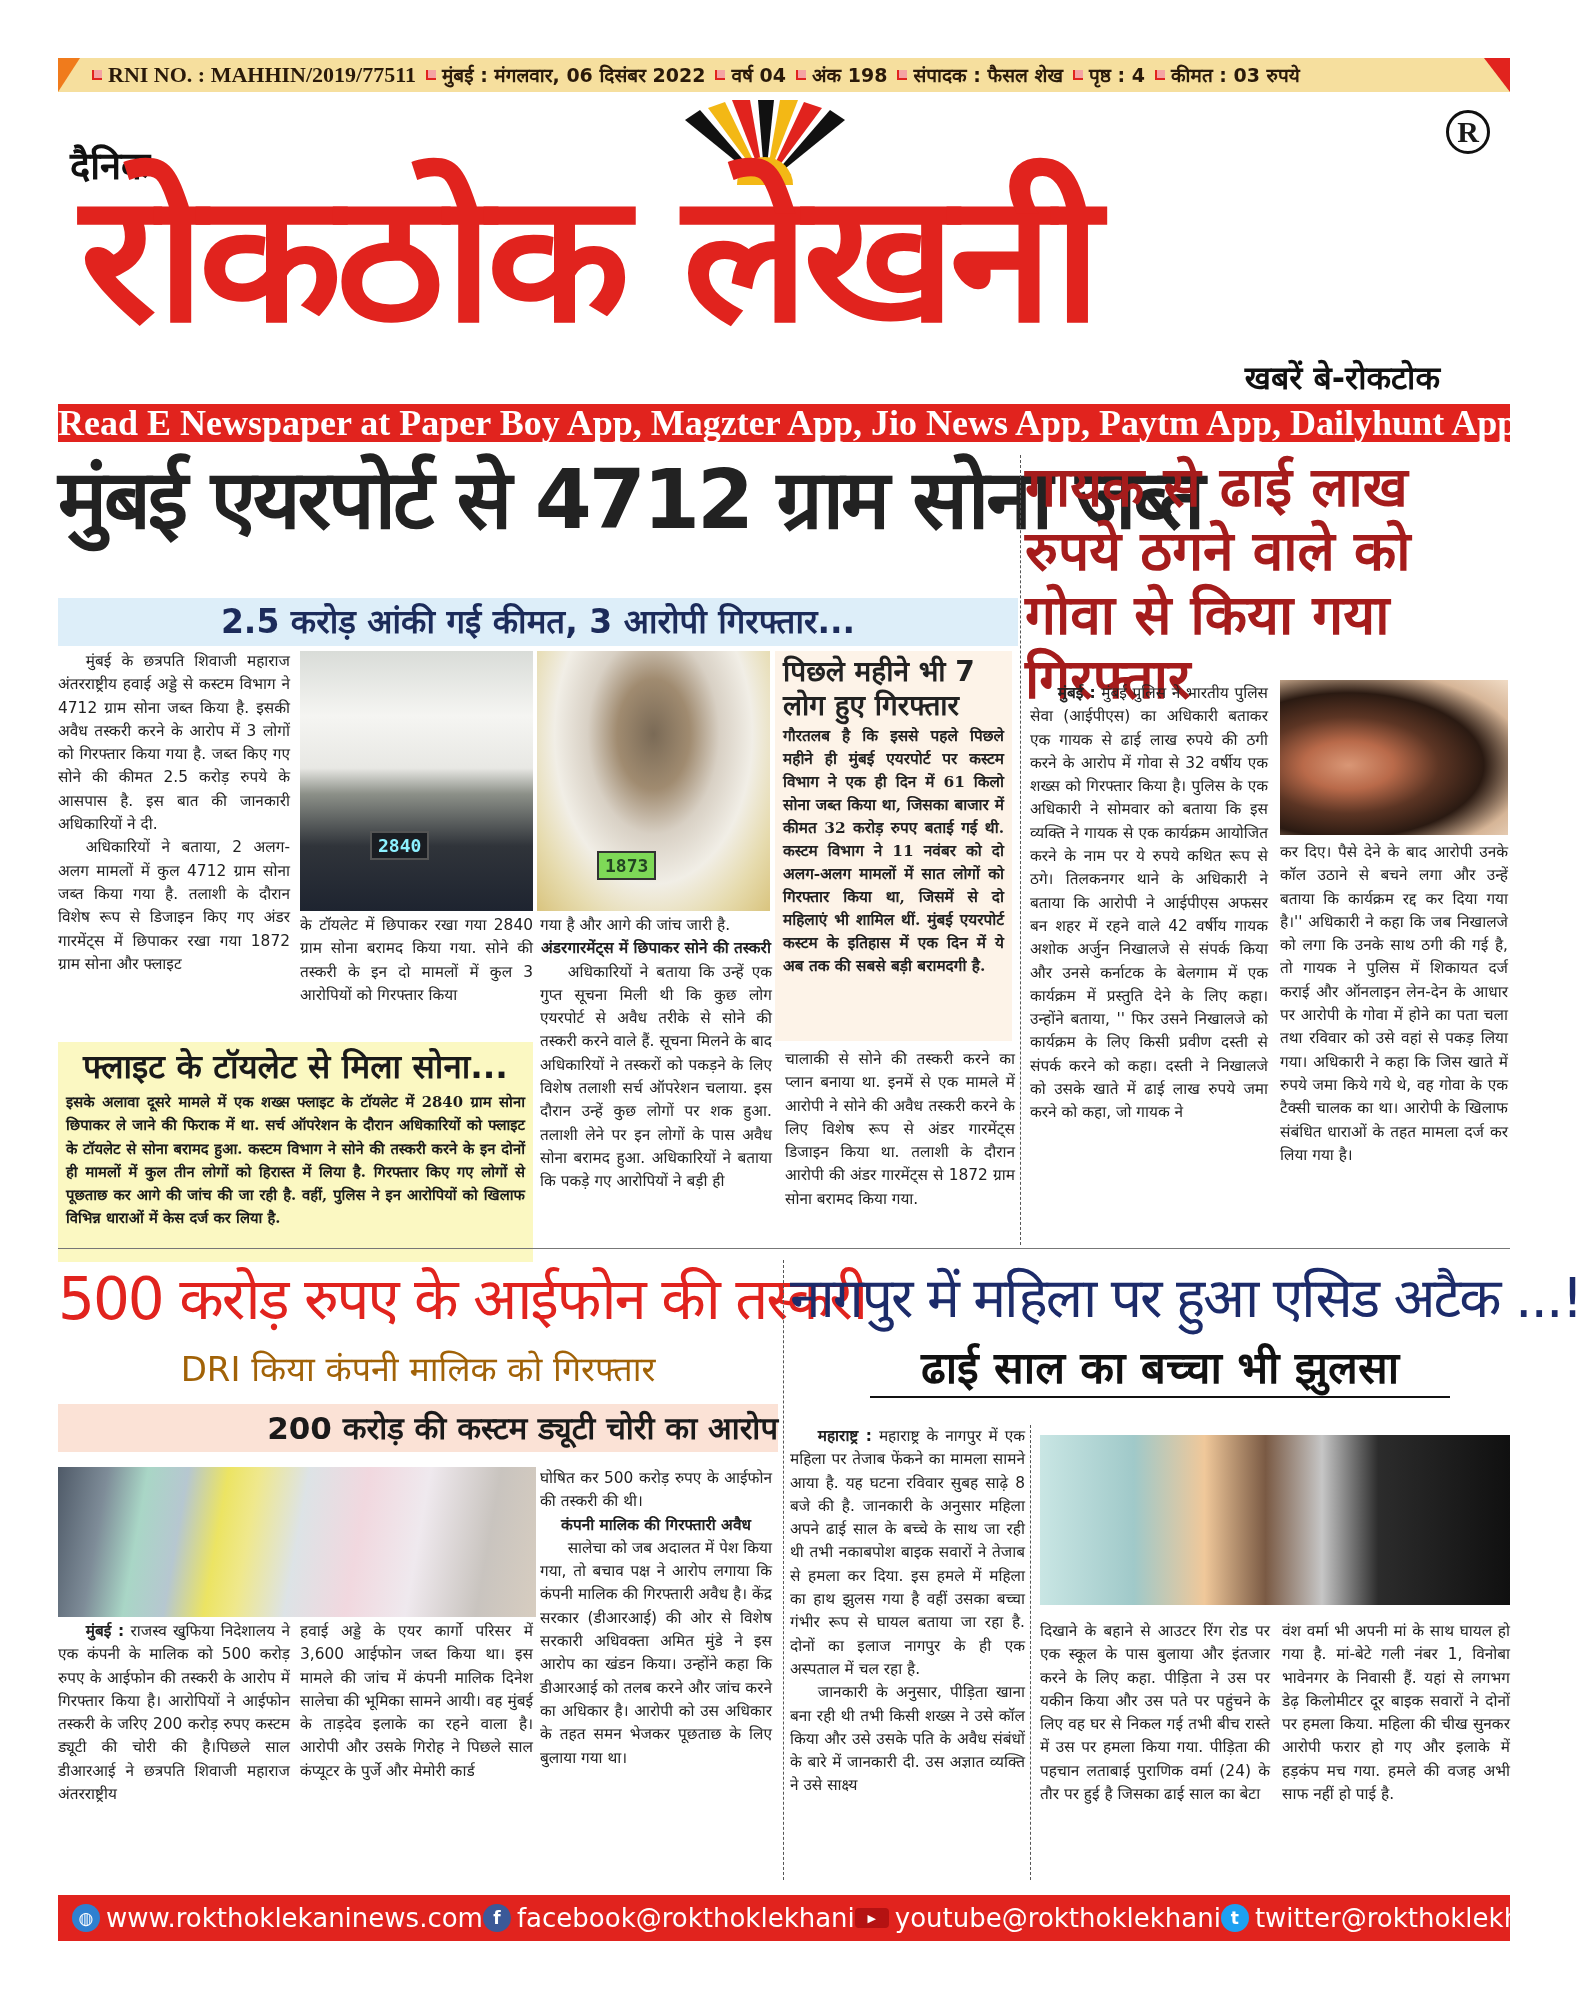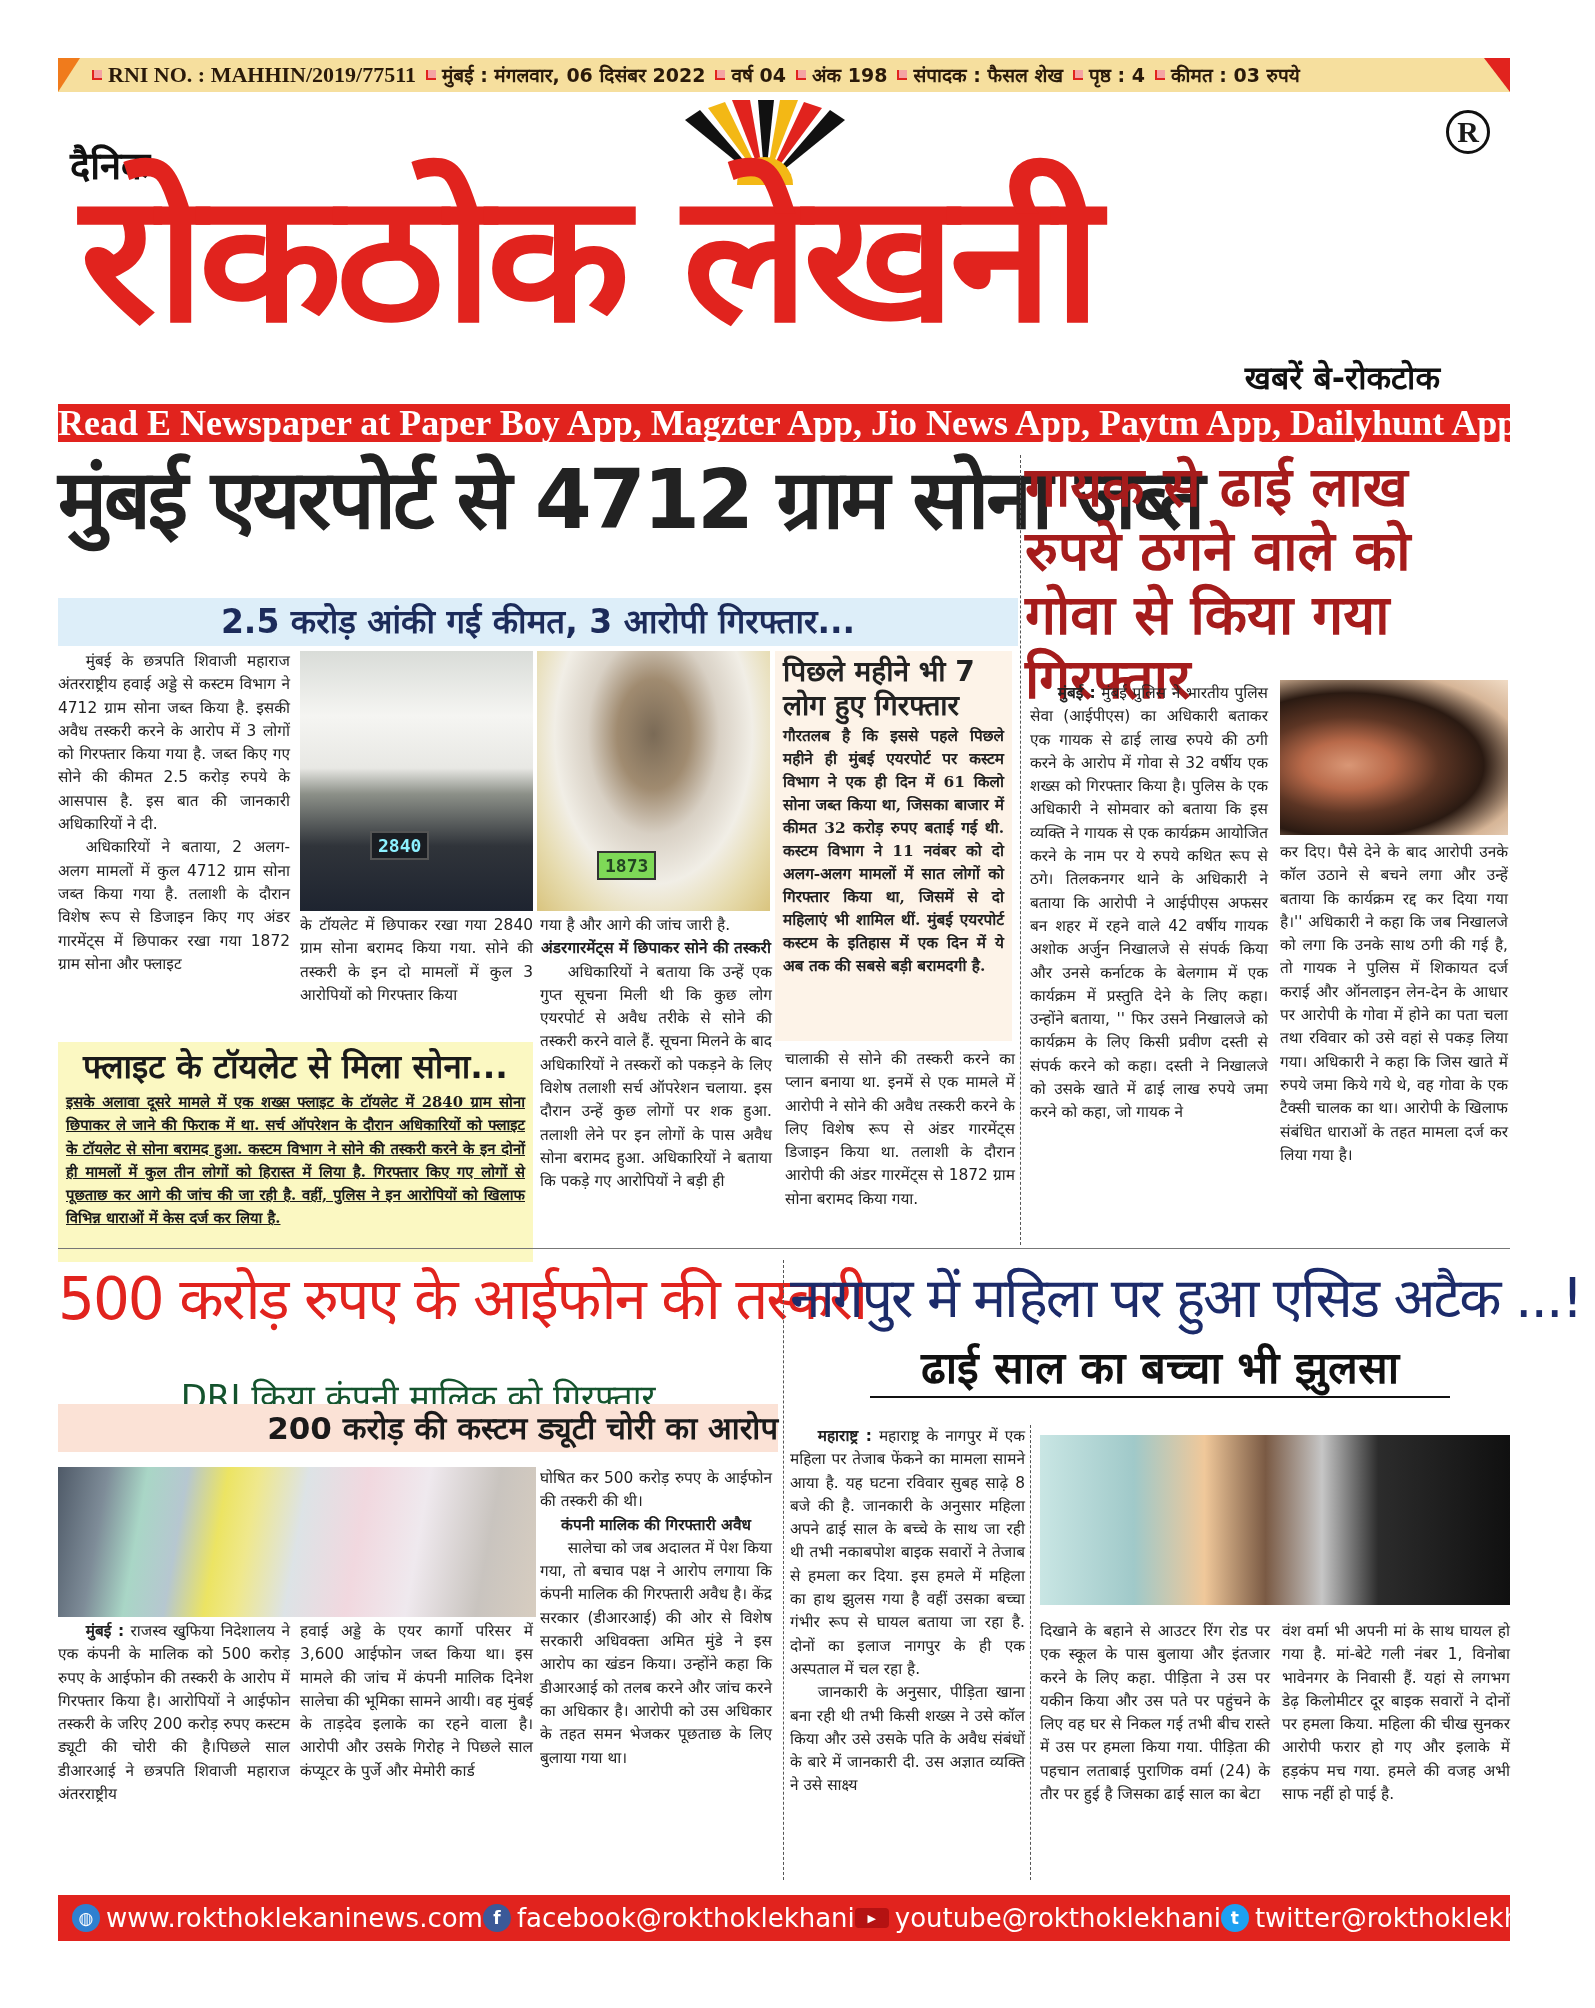--- a/index.html
+++ b/index.html
@@ -41,33 +41,33 @@
   .photo-scale2 { left: 537px; top: 651px; width: 233px; height: 260px; background: radial-gradient(ellipse at 50% 32%, #7a6a56 0%, #a08b70 22%, #d8d0c4 40%, #f1eee6 60%, #e6dbae 80%, #d9c47e 100%); }
   .scale-display { position: absolute; background: #1a1d22; color: #8df1ff; font-family: "DejaVu Sans Mono", monospace; font-weight: bold; font-size: 18px; padding: 2px 6px; border: 2px solid #555; }
   .scale-display.green { background: #7ed957; color: #224422; border-color: #333; }
 
   .inset-box { left: 775px; top: 651px; width: 237px; height: 390px; background: #fdf3e8; padding: 4px 8px; }
   .inset-title { font-size: 28px; font-weight: bold; line-height: 34px; color: #222; margin-bottom: 2px; }
   .inset-body { font-size: 15.4px; line-height: 23px; text-align: justify; font-weight: bold; color: #222; font-family: "DejaVu Serif", serif; }
 
   .yellow-box { left: 58px; top: 1042px; width: 475px; height: 220px; background: #fbf8c2; padding: 0 8px; }
   .yellow-title { font-size: 33px; font-weight: bold; text-align: center; color: #1a1a1a; line-height: 46px; margin-top: 2px; }
-  .yellow-body { font-family: "DejaVu Serif", serif; font-weight: bold; font-size: 14.8px; line-height: 23.3px; text-align: justify; color: #1a1a1a; text-decoration: underline; }
+  .yellow-body { font-family: "DejaVu Serif", serif; font-weight: bold; font-size: 14.8px; line-height: 23.3px; text-align: justify; color: #1a1a1a; }
 
   
   .vdivider { border-left: 1px dashed #555; }
   .right-headline { left: 1025px; top: 455px; width: 490px; font-size: 55px; line-height: 64px; color: #a51c1c; font-weight: bold; }
   .photo-cuffs { left: 1280px; top: 680px; width: 228px; height: 155px; background: radial-gradient(ellipse at 30% 55%, #d99776 0%, #b96a4a 20%, #5c3524 40%, #2a1a12 60%, #d6b597 80%, #f1dcc6 100%); }
 
   
   .hsep { left: 58px; top: 1248px; width: 1452px; height: 0; border-top: 1px solid #777; }
 
   
   .iphone-headline { left: 58px; top: 1268px; width: 720px; font-size: 58px; color: #e1231e; letter-spacing: -2px; line-height: 1.1; white-space: nowrap; }
-  .iphone-sub1 { left: 58px; top: 1345px; width: 720px; text-align: center; font-size: 34px; color: #14532d; margin-top: 28px; }
+  .iphone-sub1 { left: 58px; top: 1345px; width: 720px; text-align: center; font-size: 34px; color: #a16207; }
   .iphone-sub2 { left: 58px; top: 1404px; width: 720px; height: 48px; background: #fbe2d6; text-align: right; font-size: 31px; font-weight: bold; line-height: 48px; color: #1a1a1a; padding-left: 38px; }
   .photo-iphones { left: 58px; top: 1467px; width: 478px; height: 150px; background: linear-gradient(100deg, #4f5a68 0%, #7e8c98 10%, #a9d6c6 18%, #b6c7d0 26%, #ece463 34%, #efe88c 40%, #dde3e6 50%, #f1d8df 62%, #efe9ee 74%, #c9c4bf 88%, #d7cdc0 100%); }
 
   
   .acid-headline { left: 790px; top: 1268px; width: 720px; font-size: 55px; color: #1c2b6a; letter-spacing: -2px; line-height: 1.1; white-space: nowrap; }
   .acid-sub { left: 870px; top: 1340px; width: 580px; text-align: center; font-size: 44px; font-weight: bold; color: #111; border-bottom: 2px solid #111; line-height: 56px; }
   .photo-acid { left: 1040px; top: 1435px; width: 470px; height: 170px; background: linear-gradient(90deg, #c9e6e4 0%, #a0c9c9 20%, #f0c89a 35%, #7a5a44 48%, #c6c6c6 60%, #2c2c2c 72%, #101010 100%); }
 
   
   .footer { left: 58px; top: 1895px; width: 1452px; height: 46px; background: #e1231e; color: #fff; display: flex; align-items: center; justify-content: space-between; padding: 0 14px; font-size: 26px; white-space: nowrap; }

